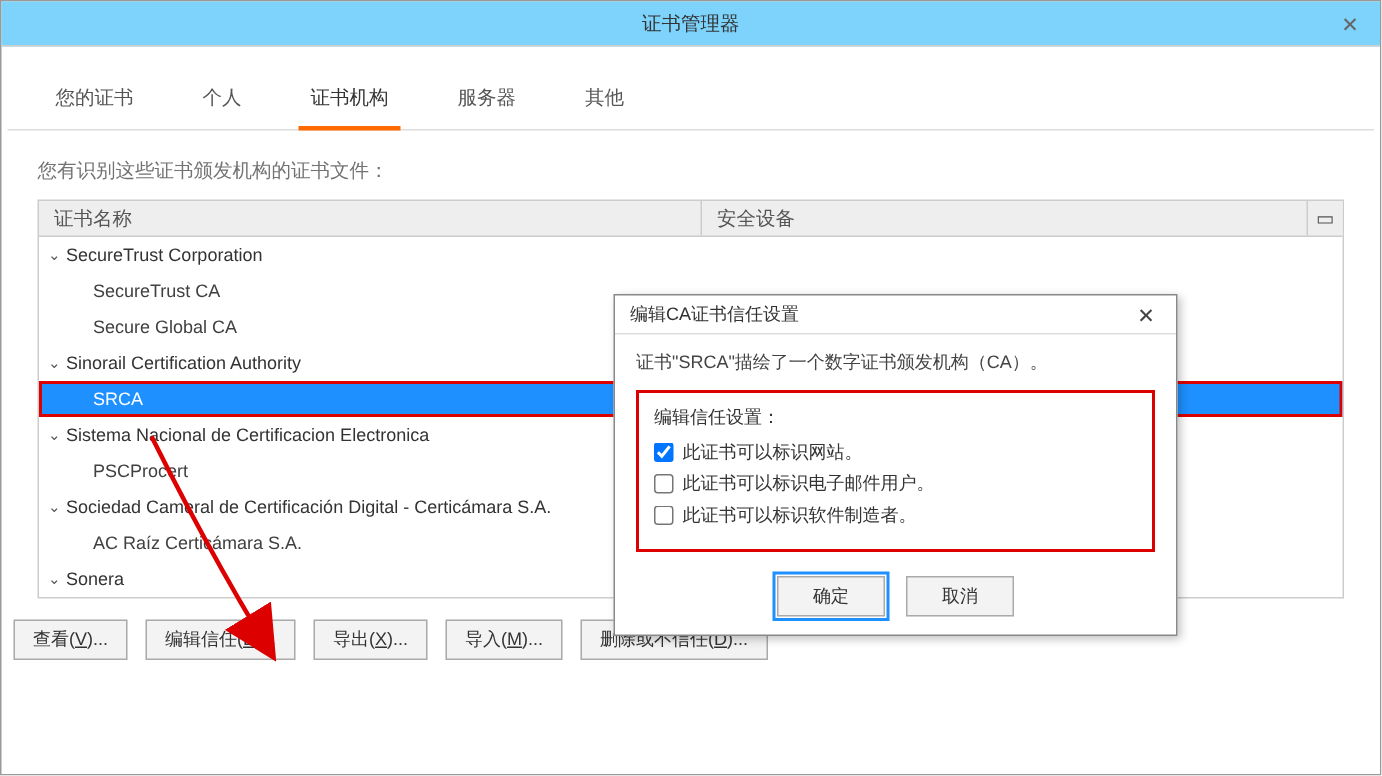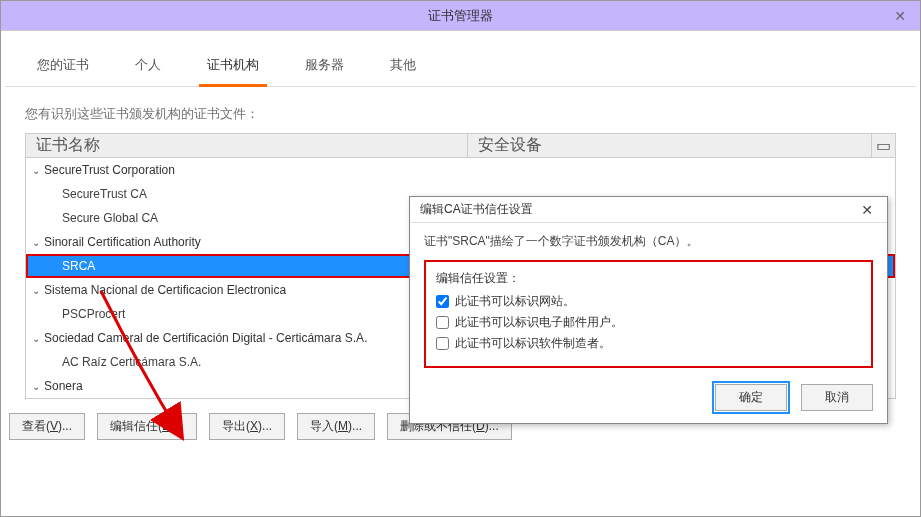--- a/index.html
+++ b/index.html
@@ -15,21 +15,21 @@
   }
   .window {
     width: 921px;
     height: 517px;
     border: 1px solid #999;
     background: #fff;
     position: relative;
   }
   .titlebar {
     height: 30px;
-    background: #c4b5fd;
+    background: #7dd3fc;
     border-bottom: 1px solid #ccc;
     display: flex;
     align-items: center;
     justify-content: center;
     position: relative;
   }
   .titlebar .title {
     font-size: 13px;
     color: #333;
   }
@@ -71,21 +71,21 @@
     margin: 0 24px;
     border:1px solid #ccc;
     background:#fff;
   }
   .table-header {
     display:flex;
     background:#eee;
     border-bottom:1px solid #ccc;
     height:24px;
     align-items:center;
-    font-size:16px;
+    font-size:13px;
     color:#555;
   }
   .th-name { flex: 0 0 442px; padding-left:10px; border-right:1px solid #ccc; height:100%; display:flex; align-items:center;}
   .th-dev { flex:1; padding-left:10px; }
   .th-more { width:24px; text-align:center; border-left:1px solid #ccc; height:100%; display:flex; align-items:center; justify-content:center; cursor:pointer; }
   .tree {
     height: 240px;
     overflow:auto;
   }
   .row {
@@ -127,21 +127,21 @@
     color:#333;
   }
   .btn .ul { text-decoration: underline; }
   .btn.hl {
     position:relative;
   }
   
   .dialog {
     position:absolute;
     left:408px; top:195px;
-    width:479px;
+    width:376px;
     background:#fff;
     border:1px solid #888;
     box-shadow: 2px 2px 6px rgba(0,0,0,.25);
     font-size:12px;
   }
   .dlg-title {
     height:26px;
     display:flex;
     align-items:center;
     padding:0 10px;
@@ -154,21 +154,21 @@
   .opts {
     border:2px solid #d00;
     padding:8px 10px 10px 10px;
   }
   .opts .opthdr { margin-bottom:6px;}
   .opt { display:flex; align-items:center; gap:6px; margin:4px 0; }
   .opt input { width:13px; height:13px; }
   .dlg-buttons {
     display:flex;
     gap:14px;
-    justify-content:flex-end;
+    justify-content:center;
     padding:10px 14px 12px 14px;
   }
   .dlg-buttons .btn { min-width:72px; text-align:center;}
   .dlg-buttons .btn.primary { outline:2px solid #1e90ff; outline-offset:1px;}
   
   .arrow-svg {
     position:absolute;
     left:30px; top:180px;
     width:250px; height:280px;
     pointer-events:none;

